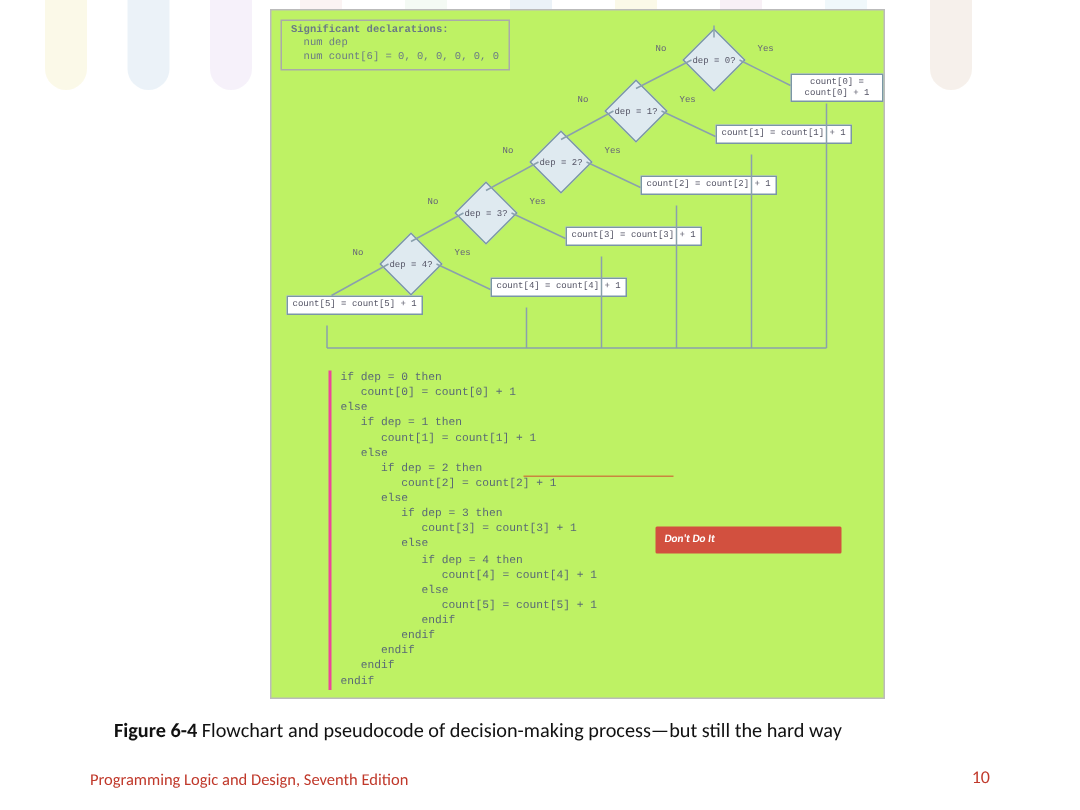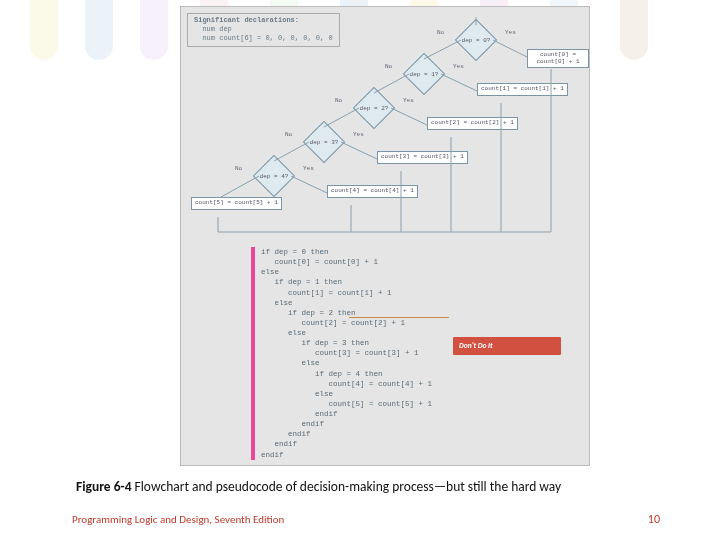--- a/index.html
+++ b/index.html
@@ -5,21 +5,21 @@
   * { box-sizing: border-box; margin: 0; padding: 0; }
   body {
     width: 720px; height: 540px;
     font-family: Calibri, Arial, sans-serif;
     background: #fff; position: relative; overflow: hidden;
   }
   .bg-stripes { position:absolute; top:0; left:0; width:720px; height:60px; opacity:.15; z-index:0; }
   .bg-stripes span { position:absolute; top:0; bottom:0; width:28px; border-radius:0 0 14px 14px; }
   .figure-wrap {
     position:absolute; top:6px; left:180px; width:410px; height:460px;
-    border:1px solid #bbb; background:#e5e5e5; z-index:2;
+    border:1px solid #bbb; background:#bef264; z-index:2;
   }
   .decl-box {
     position:absolute; left:6px; top:6px; border:1px solid #aaa;
     padding:2px 6px 4px 6px; font-size:7px; font-family: "Courier New", monospace;
     color:#6a7a85; line-height:1.25;
   }
   .decl-box b { font-weight:bold; }
   .flow { position:absolute; left:0; top:0; width:408px; height:230px; }
   .diamond {
     position:absolute; width:46px; height:26px; background:#dfeaf0;
@@ -34,39 +34,38 @@
     position:absolute; border:1px solid #7a96a6; background:#fff;
     font-size:6px; font-family:"Courier New",monospace; color:#556;
     padding:2px 3px; line-height:1.1; text-align:center;
   }
   .lbl {
     position:absolute; font-size:6px; font-family:"Courier New",monospace; color:#667;
   }
   .pseudo {
     position:absolute; left:38px; top:240px; right:16px;
     font-family:"Courier New",monospace; font-size:7.5px; color:#5a6a75;
-    border-left:4px solid #ec4899; padding-left:6px; line-height:1.35;
+    border-left:2px solid #ec4899; padding-left:6px; line-height:1.35;
     white-space:pre;
-    margin-left:32px;
   }
   .callout {
-    position:absolute; right:28px; top:330px; width:108px;
+    position:absolute; right:28px; top:344px; width:124px;
     background:#d2503f; color:#fff; font-size:7.5px; padding:4px 6px;
     border-radius:1px; font-family:Calibri,Arial,sans-serif; line-height:1.2;
   }
   .callout b { display:block; font-style:italic; font-weight:bold; margin-bottom:1px; }
   .pointer-line {
     position:absolute; background:#c9863f; height:1px;
   }
   .caption {
     position:absolute; left:76px; top:478px; font-size:13.5px; color:#111;
   }
   .caption b { font-weight:bold; }
   .footer-left {
-    position:absolute; left:72px; bottom:14px; font-size:11px; color:#c0392b;
+    position:absolute; left:60px; bottom:14px; font-size:11px; color:#c0392b;
   }
   .footer-right {
     position:absolute; right:60px; bottom:14px; font-size:12px; color:#c0392b;margin-top:20px;
   }
 </style>
 </head>
 <body>
 
 <div class="bg-stripes">
   <span style="left:30px;background:#e9d96a"></span>

